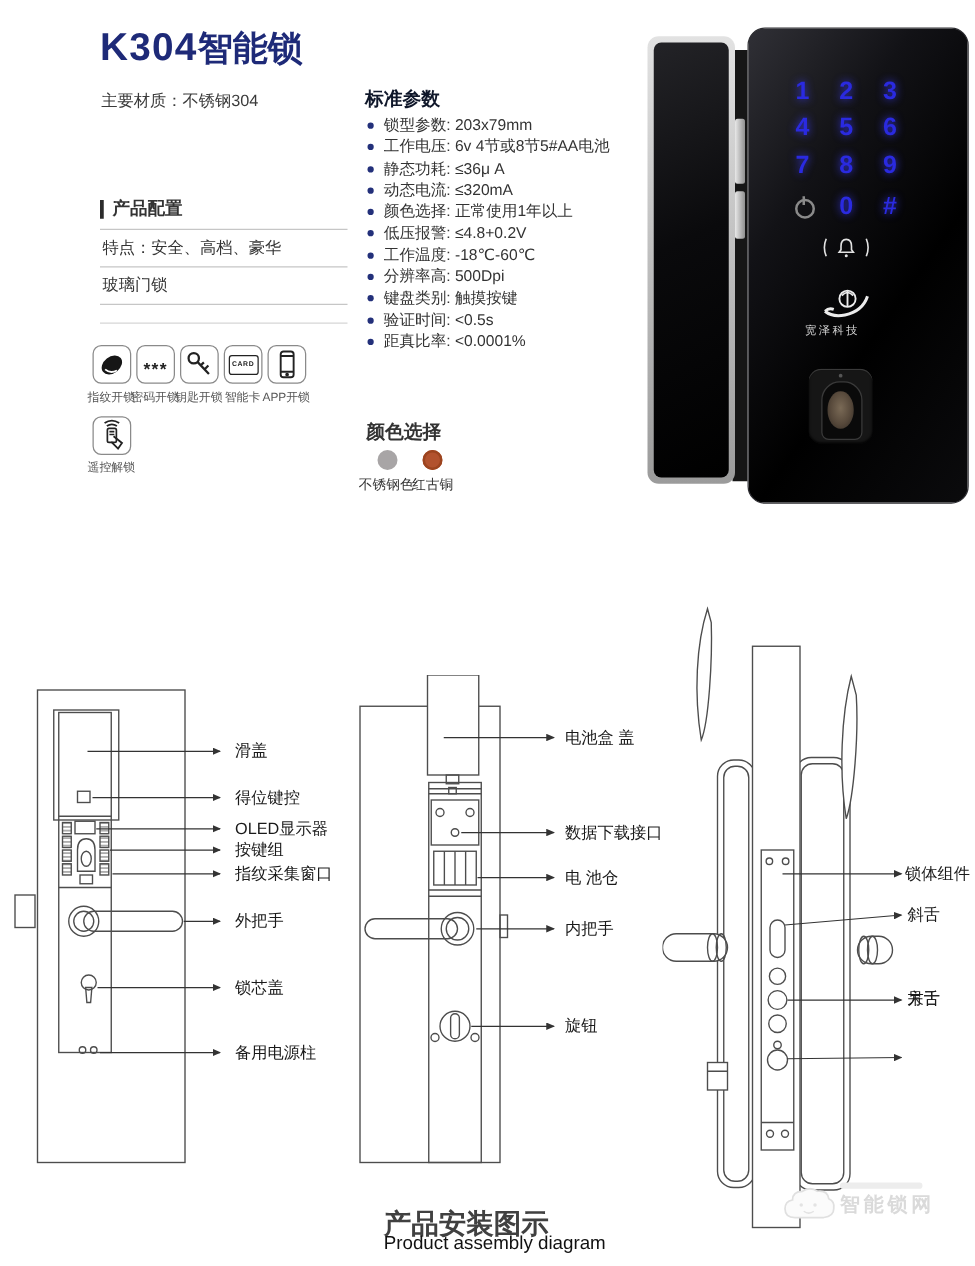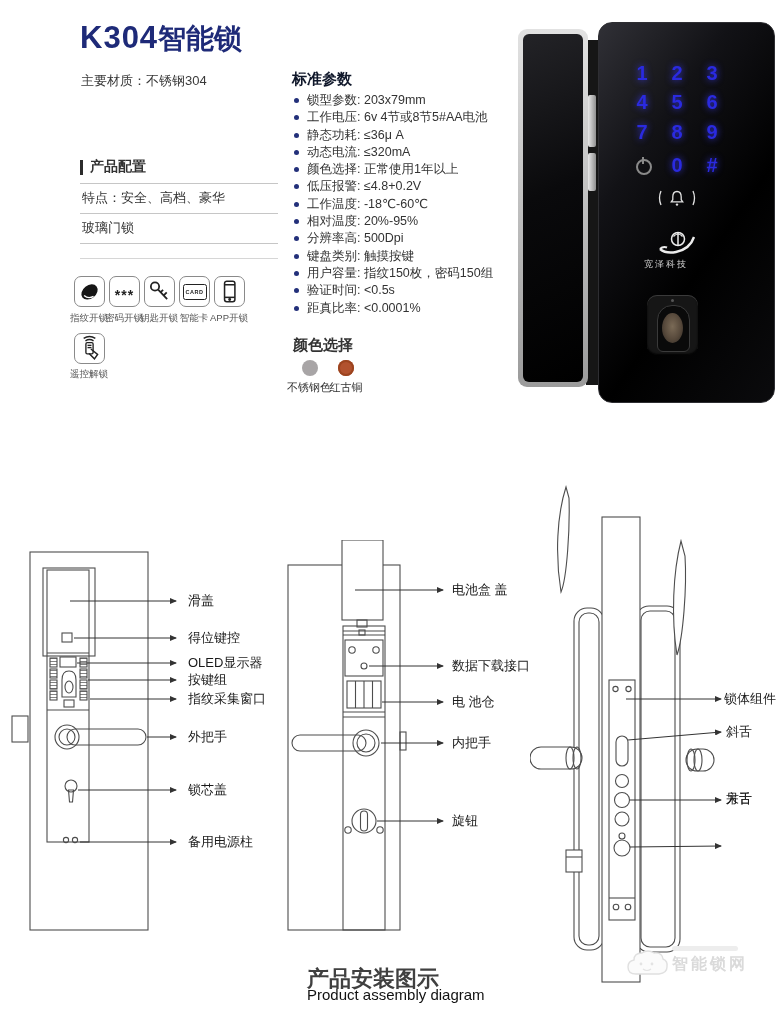--- a/index.html
+++ b/index.html
@@ -142,24 +142,22 @@
 
   <div class="abs spec-head">标准参数</div>
   <ul class="abs specs">
     <li>锁型参数: 203x79mm</li>
     <li>工作电压: 6v 4节或8节5#AA电池</li>
     <li>静态功耗: ≤36μ A</li>
     <li>动态电流: ≤320mA</li>
     <li>颜色选择: 正常使用1年以上</li>
     <li>低压报警: ≤4.8+0.2V</li>
     <li>工作温度: -18℃-60℃</li>
-    <li>相对温度: 20%-95%</li>
     <li>分辨率高: 500Dpi</li>
     <li>键盘类别: 触摸按键</li>
-    <li>用户容量: 指纹150枚，密码150组</li>
     <li>验证时间: &lt;0.5s</li>
     <li>距真比率: &lt;0.0001%</li>
   </ul>
 
   <div class="abs color-head">颜色选择</div>
   <div class="swatch swatch-steel"></div>
   <div class="swatch swatch-bronze"></div>
   <span class="swatch-label" style="left:286px;width:46px">不锈钢色</span>
   <span class="swatch-label" style="left:326px;width:40px">红古铜</span>
 

